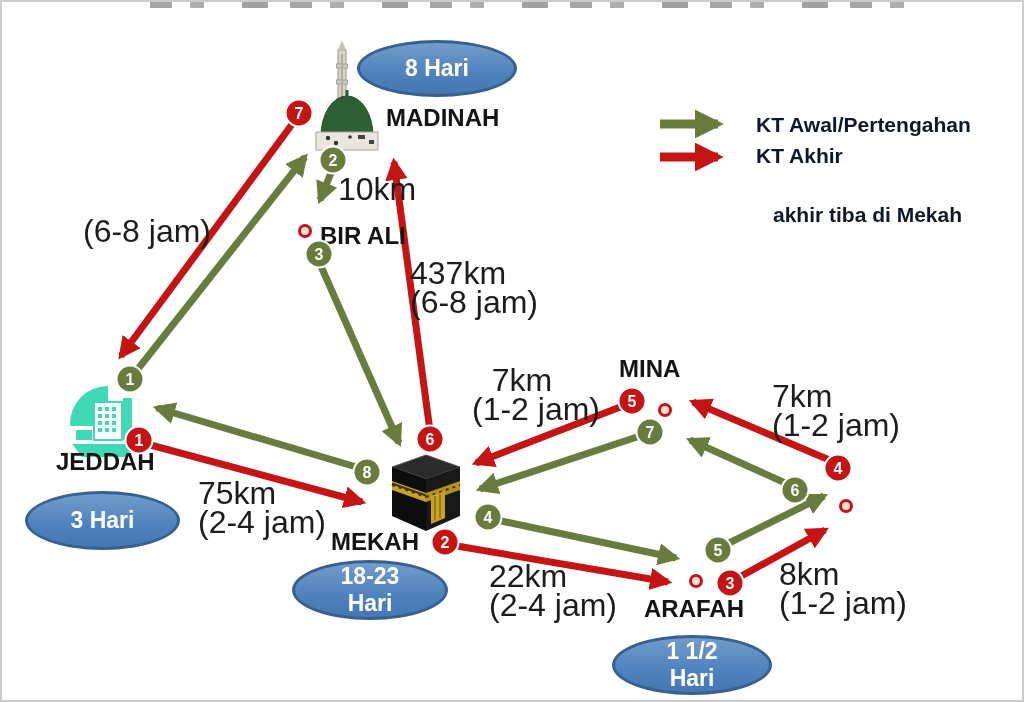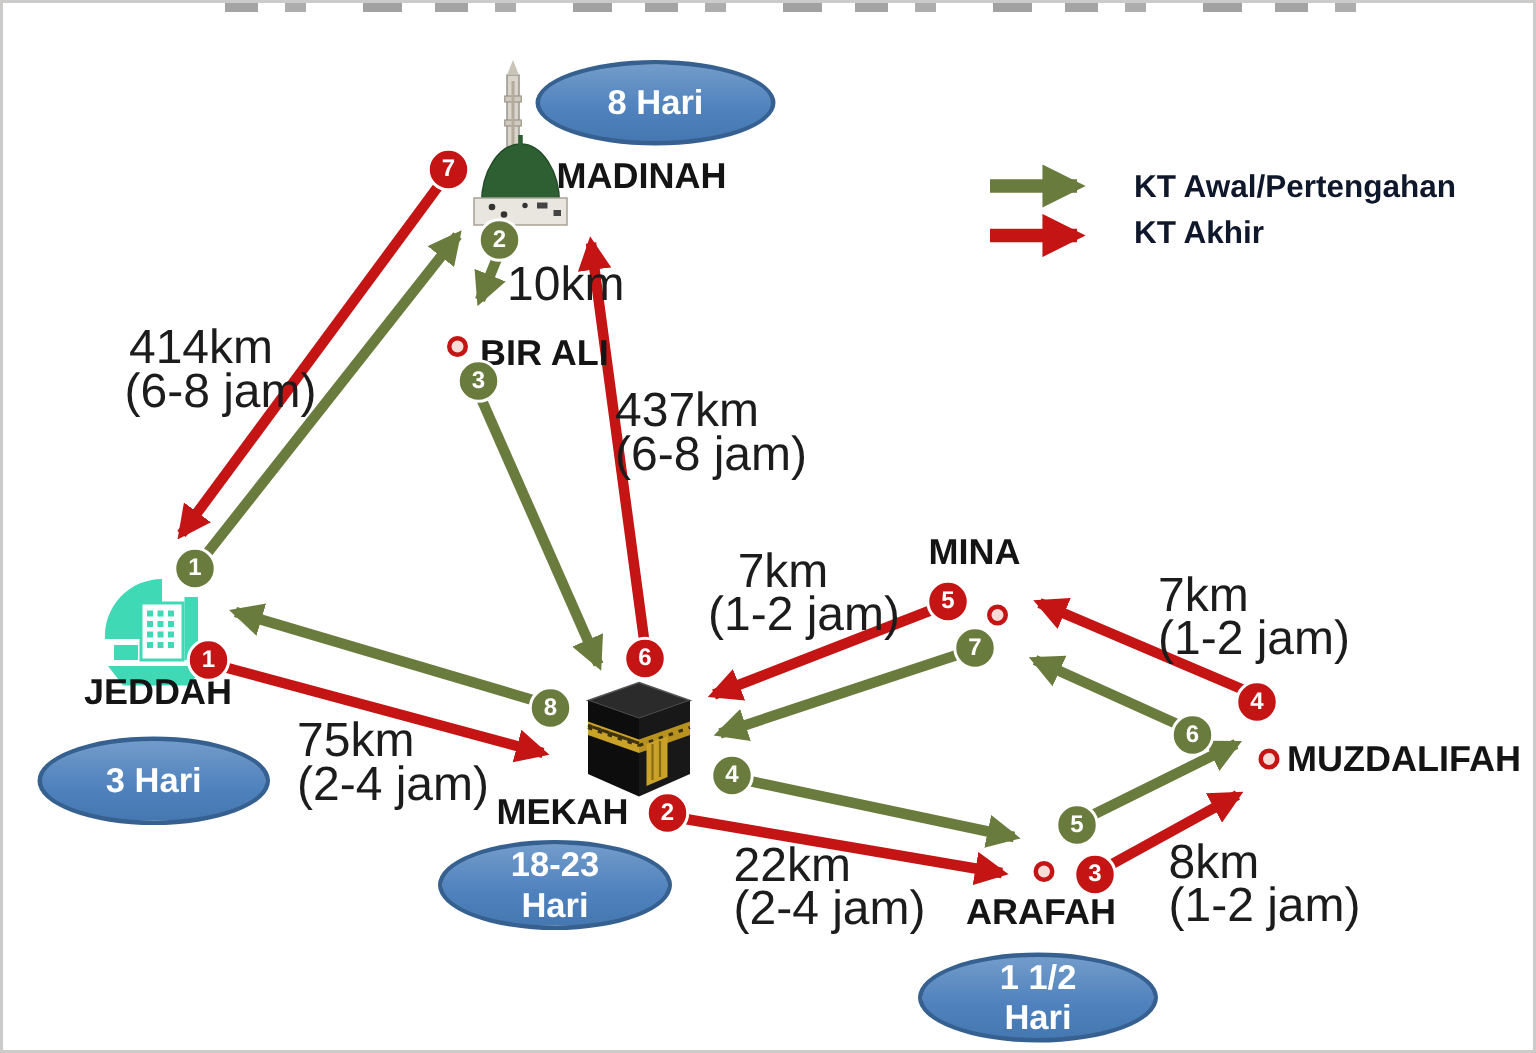--- a/index.html
+++ b/index.html
@@ -154,30 +154,28 @@
   </div>
   <div class="abs bubble" style="left:290px;top:558px;width:156px;height:60px">
     <span>18-23</span>
     <span>Hari</span>
   </div>
   <div class="abs bubble" style="left:610px;top:633px;width:160px;height:60px">
     <span>1 1/2</span>
     <span>Hari</span>
   </div>
 
-  <div class="abs city" style="left:369px;top:102px">MADINAH</div>
+  <div class="abs city" style="left:384px;top:102px">MADINAH</div>
   <div class="abs city" style="left:318px;top:220px">BIR ALI</div>
   <div class="abs city" style="left:54px;top:446px">JEDDAH</div>
   <div class="abs city" style="left:329px;top:526px">MEKAH</div>
   <div class="abs city" style="left:617px;top:353px">MINA</div>
-  <div class="abs city" style="left:856px;top:491px">MUZDALIFAH</div>
   <div class="abs city" style="left:642px;top:593px">ARAFAH</div>
 
   <div class="abs dist center" style="left:81px;top:215px;width:102px">
-    <div>414km</div>
     <div>(6-8 jam)</div>
   </div>
   <div class="abs dist" style="left:336px;top:173px">
     <div>10km</div>
   </div>
   <div class="abs dist center" style="left:408px;top:257px;width:92px">
     <div>437km</div>
     <div>(6-8 jam)</div>
   </div>
   <div class="abs dist center" style="left:470px;top:364px;width:100px">
@@ -196,20 +194,21 @@
     <div>22km</div>
     <div>(2-4 jam)</div>
   </div>
   <div class="abs dist" style="left:777px;top:558px">
     <div>8km</div>
     <div>(1-2 jam)</div>
   </div>
 
   <div class="abs legend-label" style="left:754px;top:111px">KT Awal/Pertengahan</div>
   <div class="abs legend-label" style="left:754px;top:142px">KT Akhir</div>
+  <div class="abs legend-label" style="left:771px;top:201px">akhir tiba di Mekah</div>
 
   <div class="abs num g" style="left:128px;top:377px">
       <span>1</span>
     </div>
   <div class="abs num g" style="left:331px;top:158px">
       <span>2</span>
     </div>
   <div class="abs num g" style="left:317px;top:252px">
       <span>3</span>
     </div>

